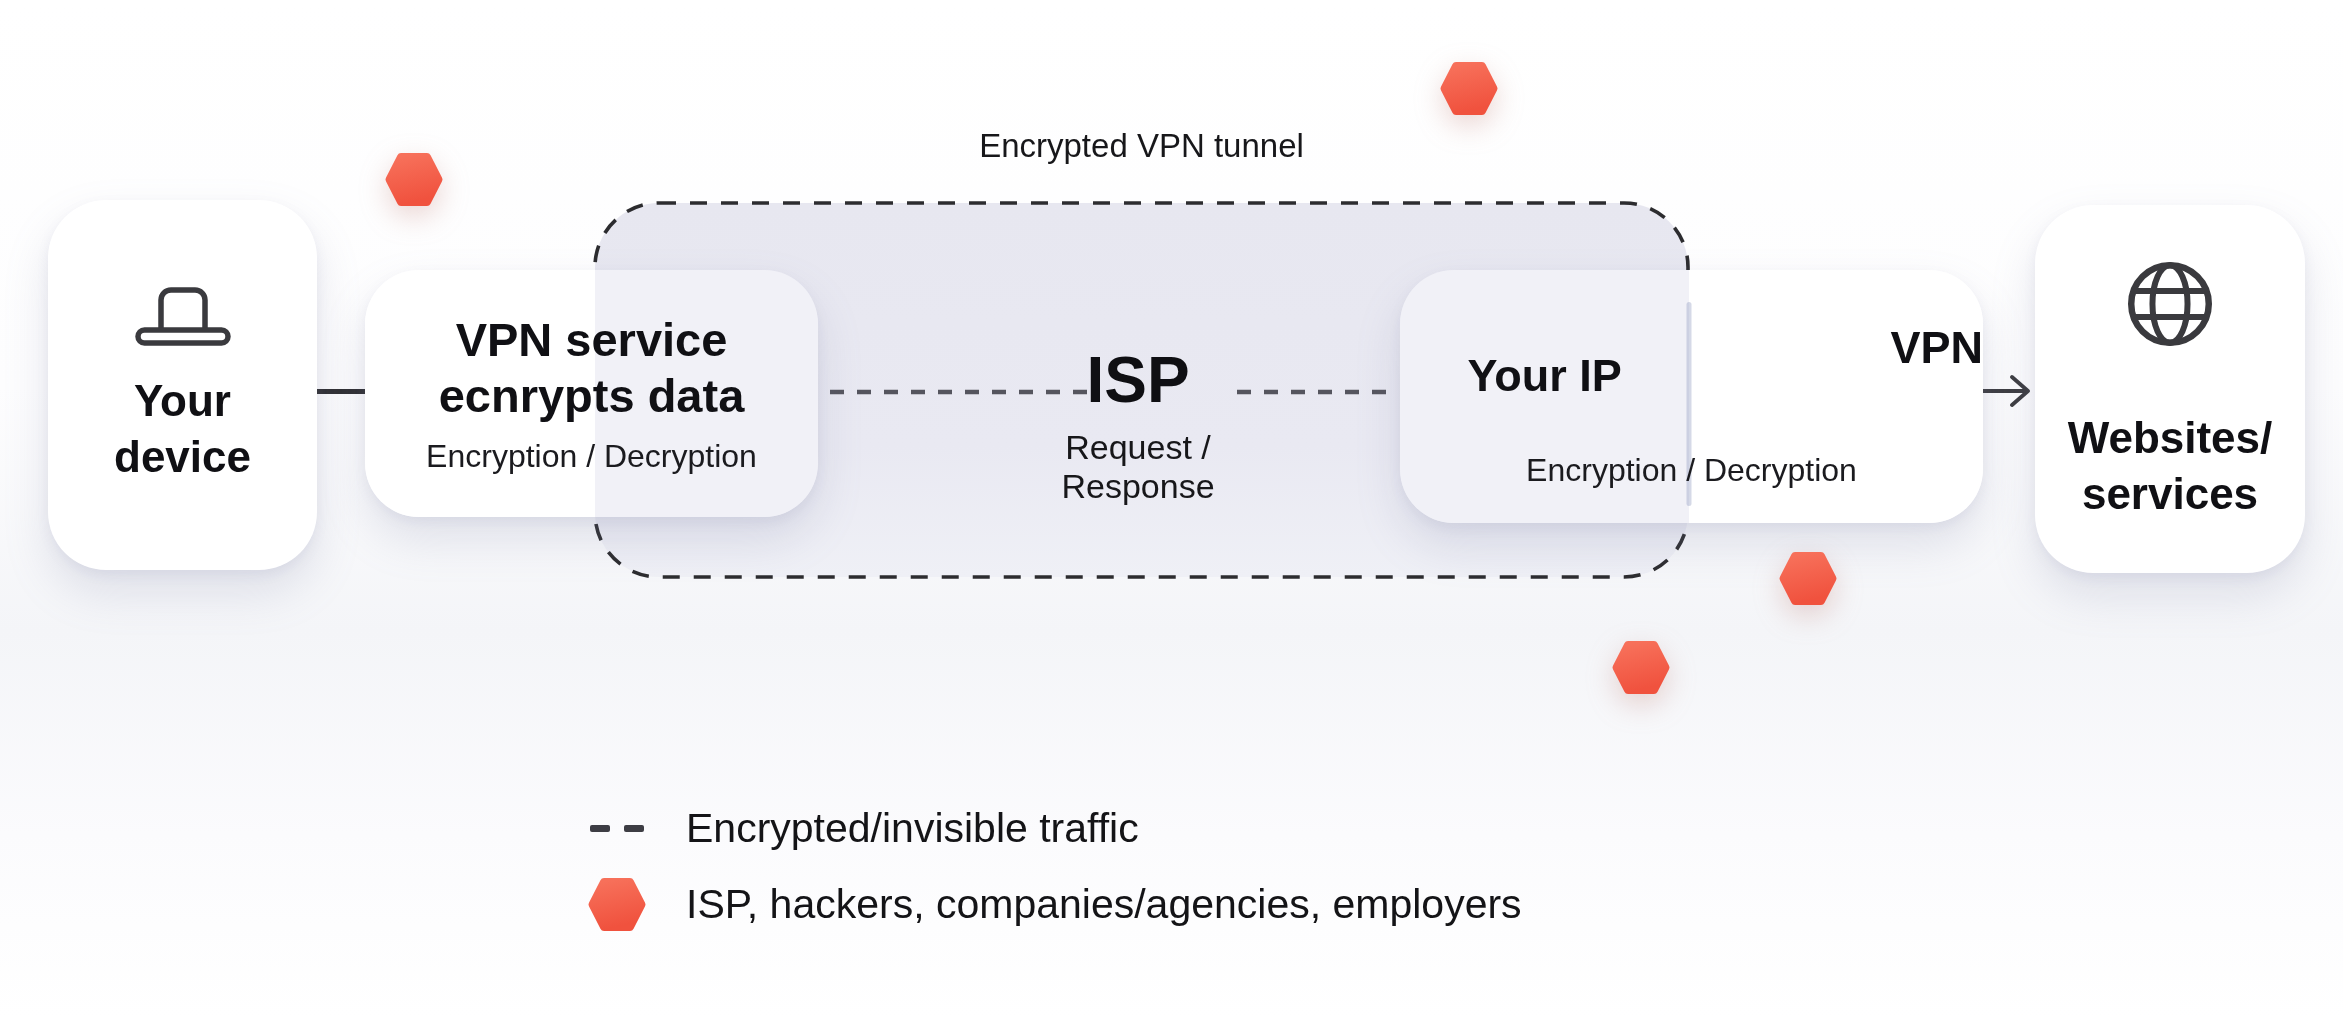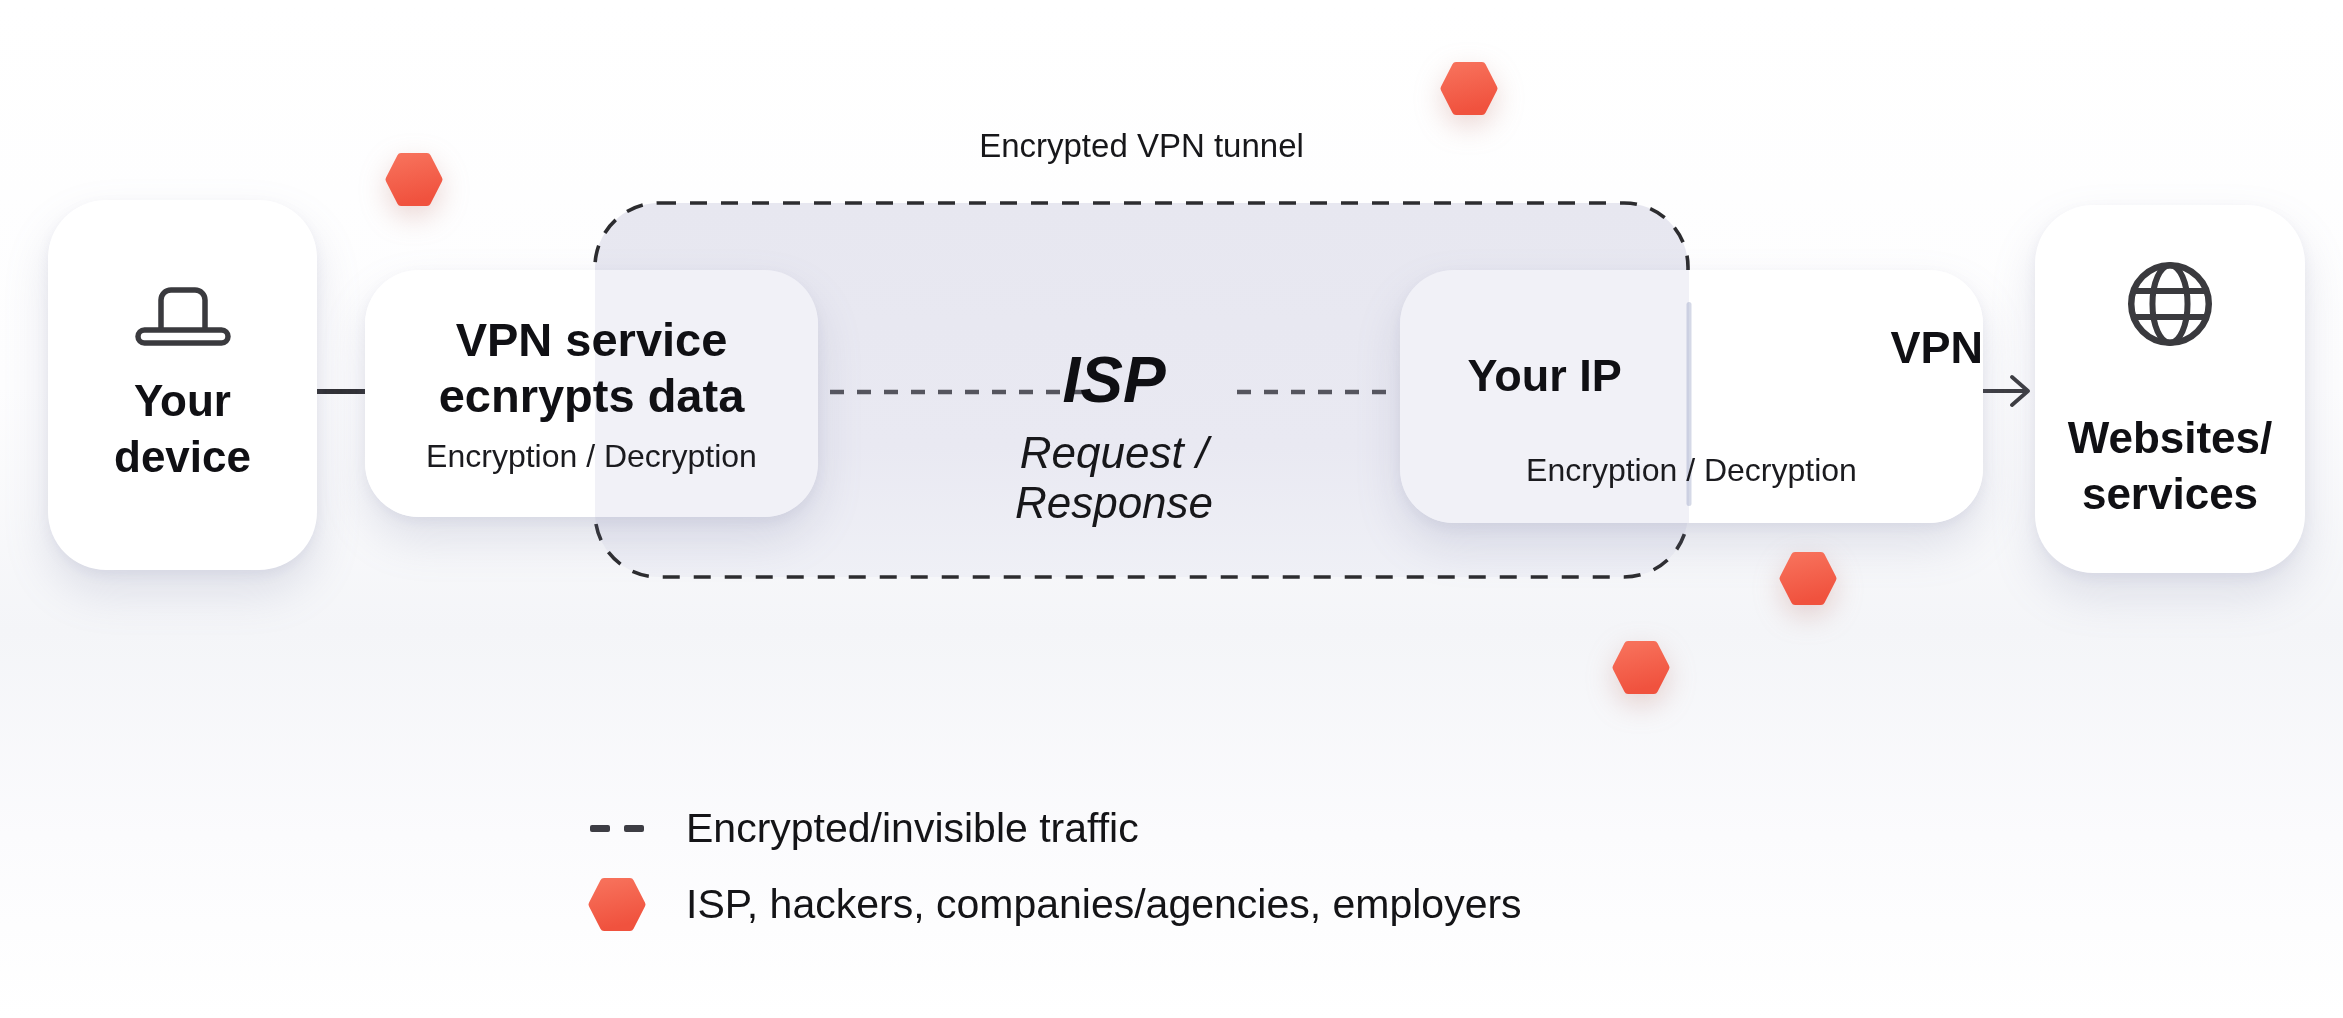--- a/index.html
+++ b/index.html
@@ -58,23 +58,23 @@
   .ip-divider {
     position:absolute; left:49.6%; top:32px; height:204px; width:5px;
     transform:translateX(-50%); border-radius:3px;
     background:rgba(150,160,195,0.40);
   }
 
   .websites-box { left:2035px; top:205px; width:270px; height:368px; gap:58px; }
   .websites-box .node-title { font-size:44px; line-height:1.28; }
 
   
-  .isp-block { position:absolute; left:984px; top:348px; width:260px; text-align:center;font-style:italic; }
+  .isp-block { position:absolute; left:1008px; top:348px; width:260px; text-align:center; }
   .isp-title { font-size:64px; font-weight:700; line-height:1.0; color:#0f0f13; }
-  .isp-sub { font-size:44px; margin-top:16px; color:#17171a; }
+  .isp-sub { font-size:34px; margin-top:16px; color:#17171a; }
 
   
   .solid-connector { position:absolute; left:310px; top:389px; width:57px; height:5px; background:#2e2e31; border-radius:2px; }
   .hdash { position:absolute; }
   .arrow-svg { position:absolute; left:1982px; top:369px; }
 
   
   .hex { position:absolute; filter:drop-shadow(0 10px 14px rgba(190,120,110,0.30)); }
 
   

